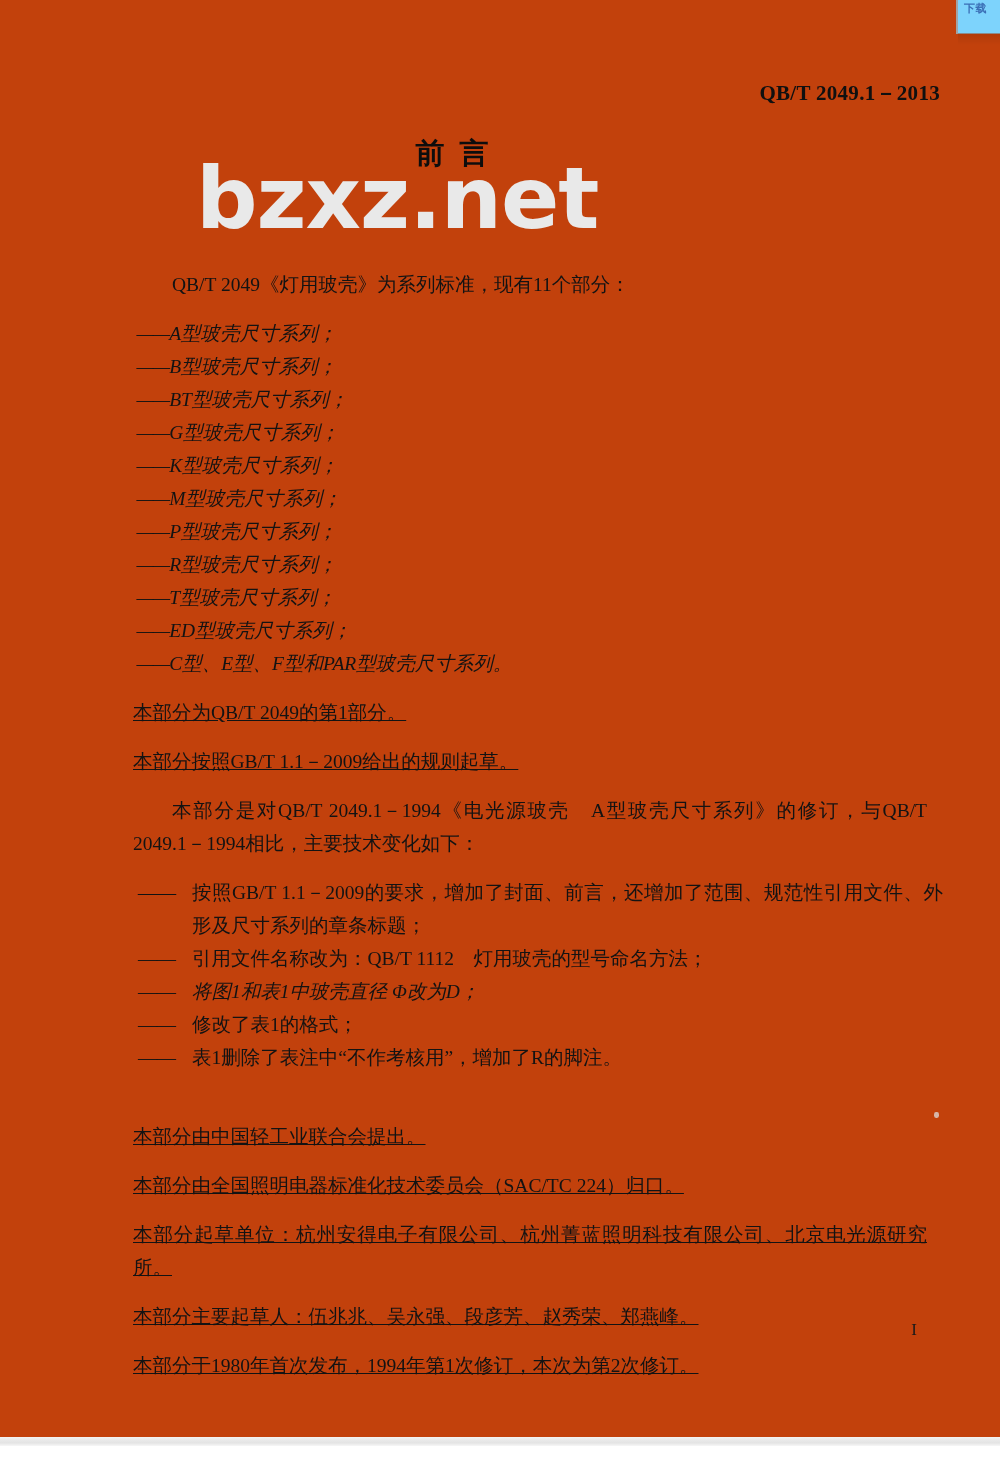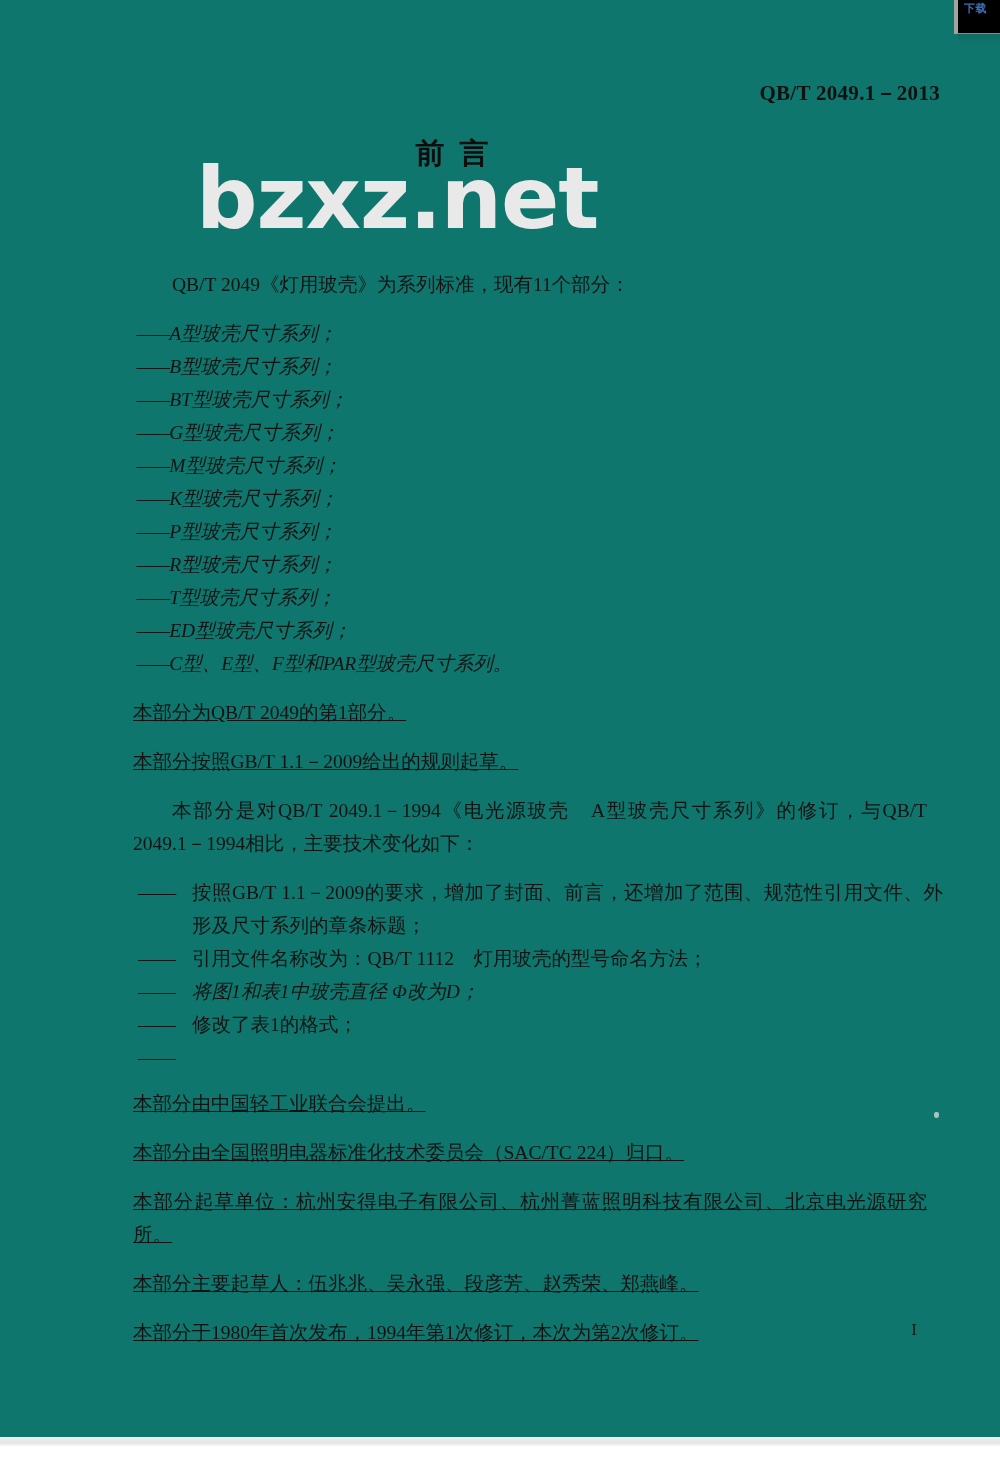--- a/index.html
+++ b/index.html
@@ -16,21 +16,21 @@
     color: #111111;
   }
 
   
   #page-sheet {
     position: absolute;
     left: 0;
     top: 0;
     width: 1000px;
     height: 1437px;
-    background: #0f766e;
+    background: #c2410c;
     box-sizing: border-box;
   }
 
   
   #page-bottom-edge {
     position: absolute;
     left: 0;
     top: 1437px;
     width: 1000px;
     height: 9px;
@@ -46,22 +46,22 @@
     background: #ffffff;
   }
 
   
   #viewer-overlay {
     position: absolute;
     right: 0;
     top: 0;
     width: 42px;
     height: 33px;
-    background: #000000;
-    border-left: 4px solid #a3a3a3;
+    background: #7dd3fc;
+    border-left: 2px solid #a3a3a3;
     border-bottom: 1px solid #9a9a9a;
     overflow: hidden;
     text-align: center;
   }
   #viewer-overlay .ov-link {
     position: absolute;
     left: 6px;
     top: 1px;
     font-family: "Liberation Sans", sans-serif;
     font-size: 11px;
@@ -224,42 +224,42 @@
 
   <div id="body-area">
 
     <p class="para">QB/T 2049《灯用玻壳》为系列标准，现有11个部分：</p>
 
     <ul class="series-list">
       <li><span class="dash">——</span><span>A型玻壳尺寸系列；</span></li>
       <li><span class="dash">——</span><span>B型玻壳尺寸系列；</span></li>
       <li><span class="dash">——</span><span>BT型玻壳尺寸系列；</span></li>
       <li><span class="dash">——</span><span>G型玻壳尺寸系列；</span></li>
+      <li><span class="dash">——</span><span>K型玻壳尺寸系列；</span></li>
       <li><span class="dash">——</span><span>M型玻壳尺寸系列；</span></li>
-      <li><span class="dash">——</span><span>K型玻壳尺寸系列；</span></li>
       <li><span class="dash">——</span><span>P型玻壳尺寸系列；</span></li>
       <li><span class="dash">——</span><span>R型玻壳尺寸系列；</span></li>
       <li><span class="dash">——</span><span>T型玻壳尺寸系列；</span></li>
       <li><span class="dash">——</span><span>ED型玻壳尺寸系列；</span></li>
       <li><span class="dash">——</span><span>C型、E型、F型和PAR型玻壳尺寸系列。</span></li>
     </ul>
 
     <p class="para flush">本部分为QB/T 2049的第1部分。</p>
 
     <p class="para flush">本部分按照GB/T 1.1－2009给出的规则起草。</p>
 
     <p class="para">本部分是对QB/T 2049.1－1994《电光源玻壳　A型玻壳尺寸系列》的修订，与QB/T 2049.1－1994相比，主要技术变化如下：</p>
 
     <ul class="changes-list">
       <li><span class="dash">——</span></li>
       <li><span class="dash">——</span><span>按照GB/T 1.1－2009的要求，增加了封面、前言，还增加了范围、规范性引用文件、外形及尺寸系列的章条标题；</span></li>
       <li><span class="dash">——</span><span>引用文件名称改为：QB/T 1112　灯用玻壳的型号命名方法；</span></li>
       <li><span class="dash">——</span><span class="it">将图1和表1中玻壳直径 Φ改为D；</span></li>
       <li><span class="dash">——</span><span>修改了表1的格式；</span></li>
-      <li><span class="dash">——</span></li>
+      <li><span class="dash">——</span><span>表1删除了表注中“不作考核用”，增加了R的脚注。</span></li>
     </ul>
 
     <div class="gap-block"></div>
 
     <p class="para flush">本部分由中国轻工业联合会提出。</p>
 
     <p class="para flush">本部分由全国照明电器标准化技术委员会（SAC/TC 224）归口。</p>
 
     <p class="para flush">本部分起草单位：杭州安得电子有限公司、杭州菁蓝照明科技有限公司、北京电光源研究所。</p>
 

